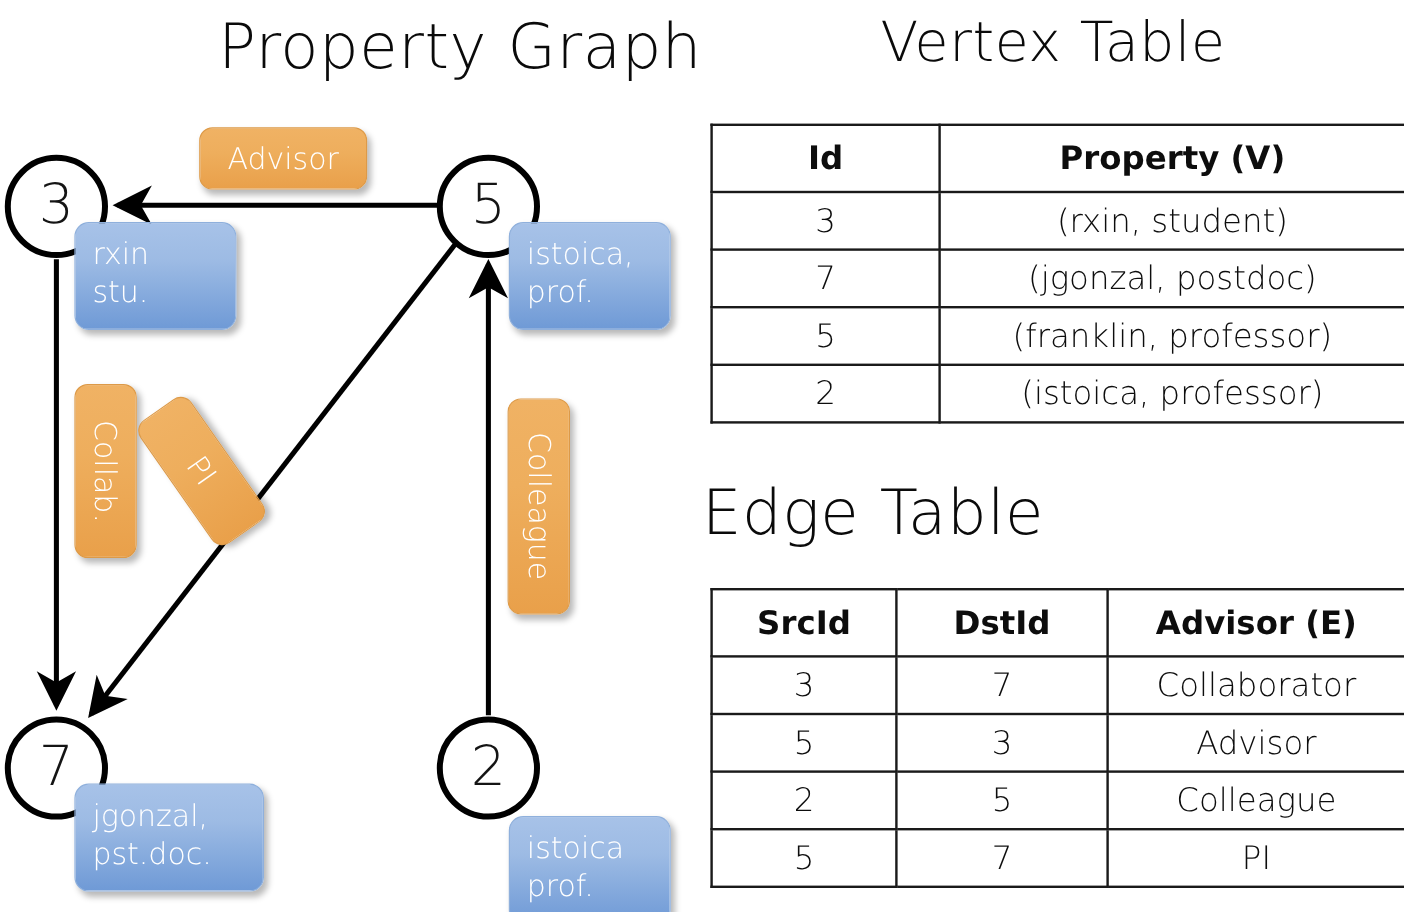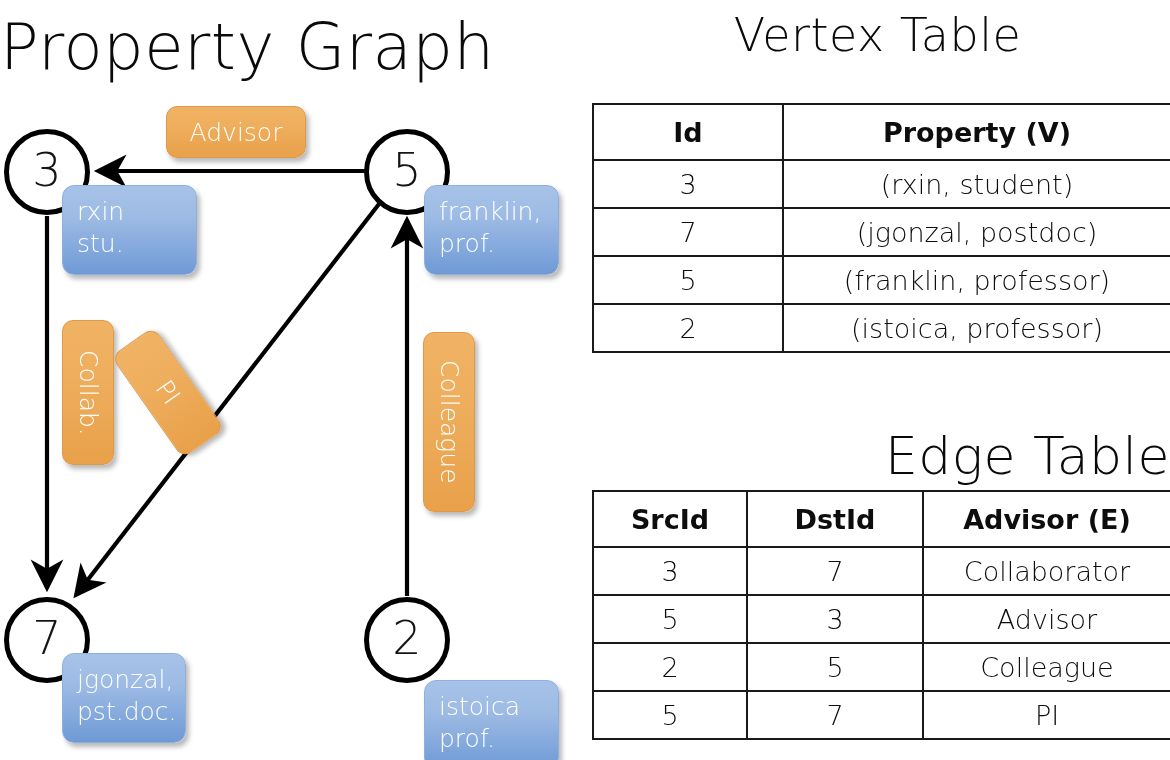--- a/index.html
+++ b/index.html
@@ -15,23 +15,23 @@
   
   .title{
     position:absolute;
     font-family:"DejaVu Sans", sans-serif;
     font-weight:300;
     color:#0a0a0a;
     white-space:nowrap;
     letter-spacing:.5px;
     -webkit-font-smoothing:antialiased;
   }
-  #title-graph{left:0;top:10px;width:585px;text-align:left;font-size:64px;}
+  #title-graph{left:0;top:10px;width:585px;text-align:right;font-size:52px;}
   #title-vertex{left:585px;top:8px;width:585px;text-align:center;font-size:46px;}
-  #title-edge{left:585px;top:398px;width:585px;text-align:right;font-size:52px;margin-top:28px;}
+  #title-edge{left:585px;top:398px;width:585px;text-align:left;font-size:52px;}
 
   
   #graph-panel{position:absolute;left:0;top:0;width:585px;height:760px;}
   #graph-svg{position:absolute;left:0;top:0;}
 
   .node-circle{
     position:absolute;
     width:86px;height:86px;
     border:5px solid #000;
     border-radius:50%;
@@ -151,24 +151,24 @@
     </div>
     <div class="node-circle" style="left:364px;top:597px;">
       <span>2</span>
     </div>
 
     <div class="prop-box" style="left:62px;top:185px;width:135px;height:90px;">
       <span class="ln">rxin</span>
       <span class="ln">stu.</span>
     </div>
     <div class="prop-box" style="left:424px;top:185px;width:135px;height:90px;">
-      <span class="ln">franklin,</span>
+      <span class="ln">istoica,</span>
       <span class="ln">prof.</span>
     </div>
-    <div class="prop-box" style="left:62px;top:653px;width:124px;height:90px;">
+    <div class="prop-box" style="left:62px;top:653px;width:158px;height:90px;">
       <span class="ln">jgonzal,</span>
       <span class="ln">pst.doc.</span>
     </div>
     <div class="prop-box" style="left:424px;top:680px;width:135px;height:90px;">
       <span class="ln">istoica</span>
       <span class="ln">prof.</span>
     </div>
 
     <div class="edge-label" style="left:166px;top:106px;width:140px;height:52px;">
       <span>Advisor</span>

